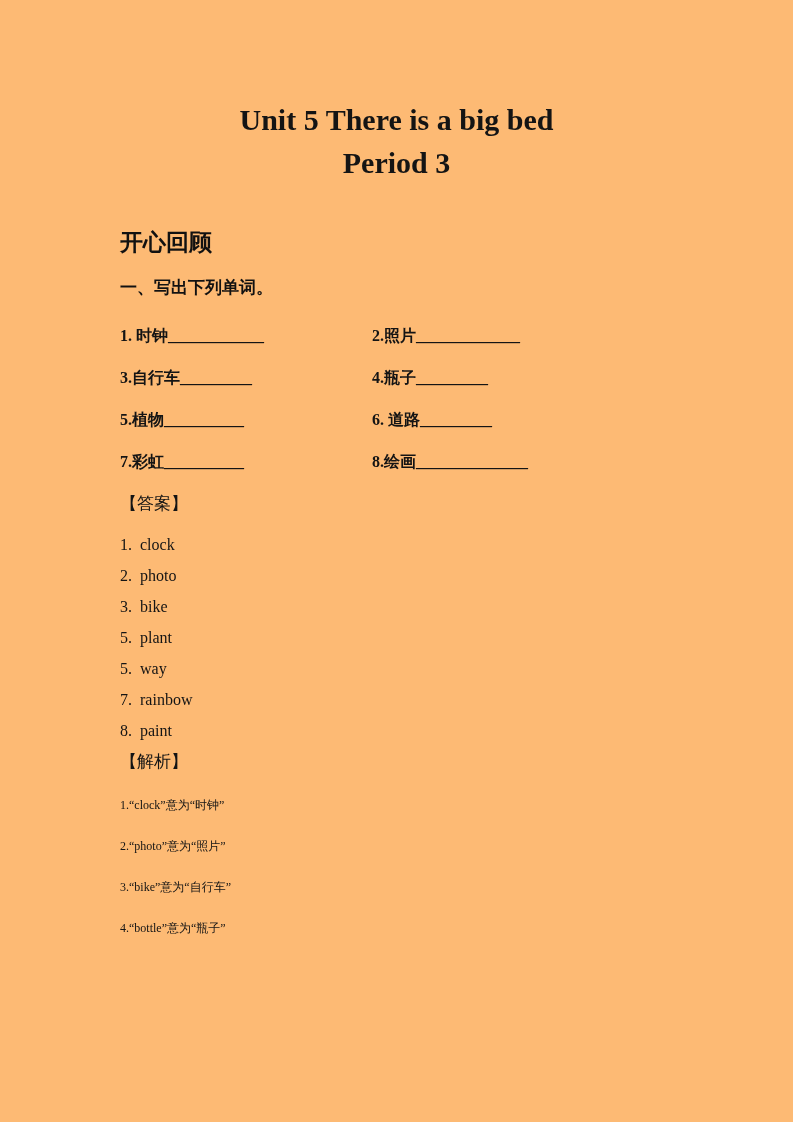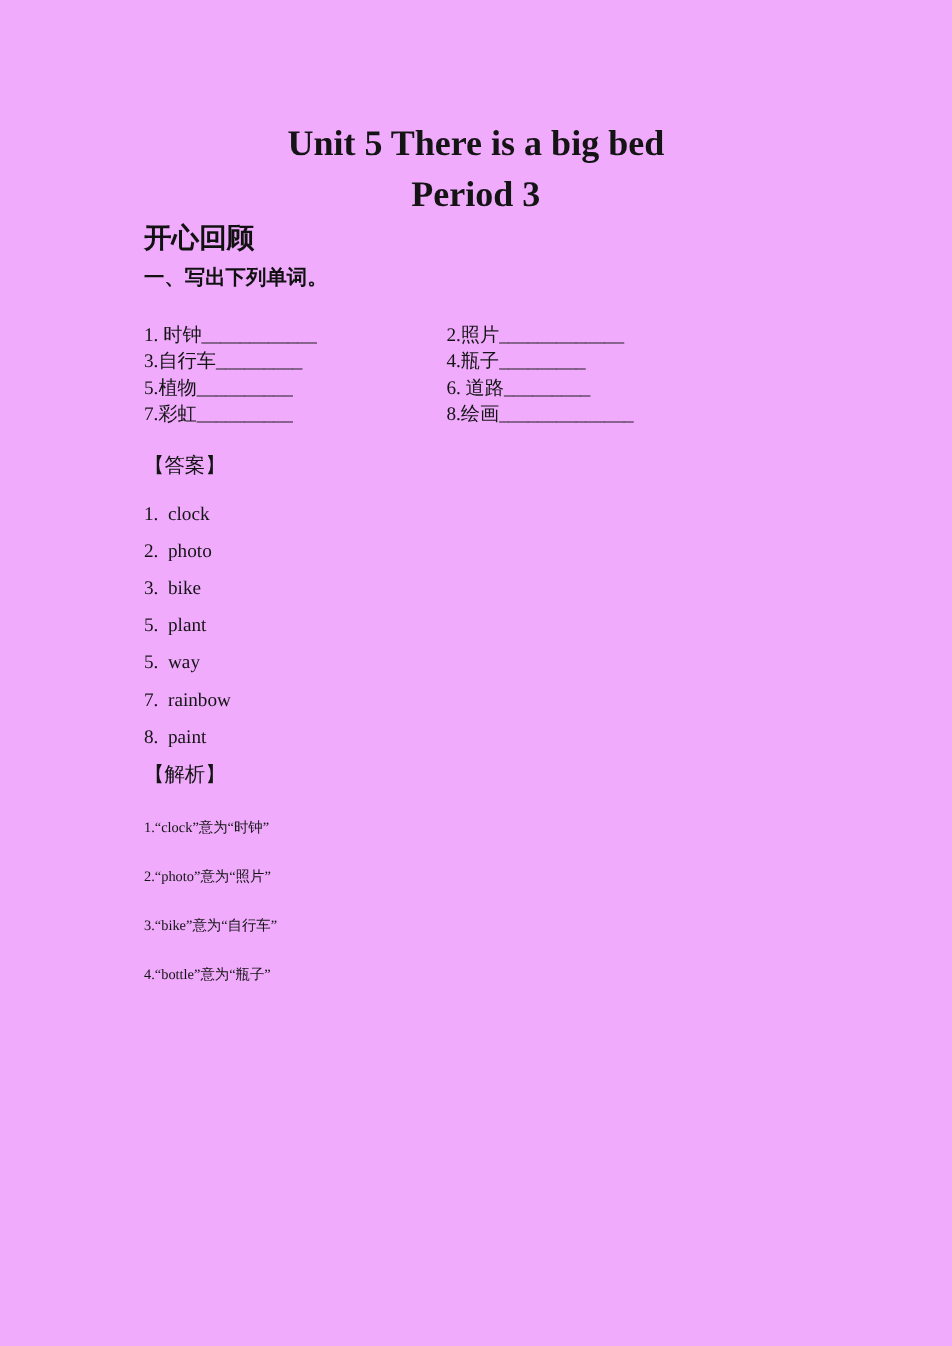--- a/index.html
+++ b/index.html
@@ -6,57 +6,60 @@
   html, body { background: #ffffff; }
   body {
     font-family: "Liberation Serif", "DejaVu Serif", serif;
     color: #000000;
   }
   .page {
     position: relative;
     width: 793px;
     height: 1122px;
     margin: 0 auto;
-    background: #f0abfc;
+    background: #fdba74;
     overflow: hidden;
   }
   .titles {
     padding-top: 98px;
     text-align: center;
   }
   .title-line {
     font-family: "Liberation Serif", "DejaVu Serif", serif;
     font-weight: 700;
     font-size: 30px;
     line-height: 43px;
     color: #141414;
   }
   .content {
     padding-left: 120px;
     padding-right: 100px;
   }
   .section-heading {
+    margin-top: 44px;
     font-family: "Liberation Sans", "DejaVu Sans", sans-serif;
     font-weight: 700;
     font-size: 23px;
     line-height: 28px;
     color: #111111;
   }
   .exercise-heading {
-    margin-top: 9px;
+    margin-top: 21px;
     font-family: "Liberation Sans", "DejaVu Sans", sans-serif;
     font-weight: 700;
     font-size: 17px;
     line-height: 22px;
     color: #111111;
   }
   .word-grid {
     margin-top: 26px;
     display: grid;
     grid-template-columns: 252px 1fr;
+    row-gap: 20px;
+    font-weight: bold;
   }
   .word-item {
     font-size: 16px;
     line-height: 22px;
     white-space: pre-wrap;
     color: #141414;
   }
   .word-item .blank {
     letter-spacing: 0;
   }

